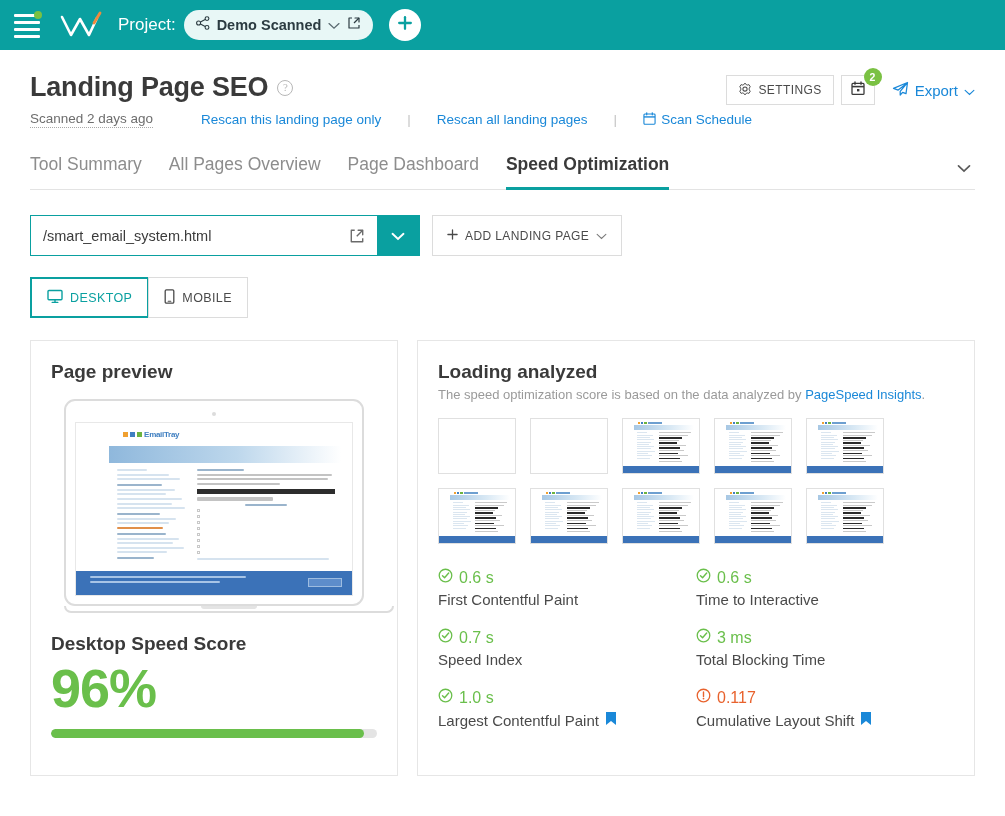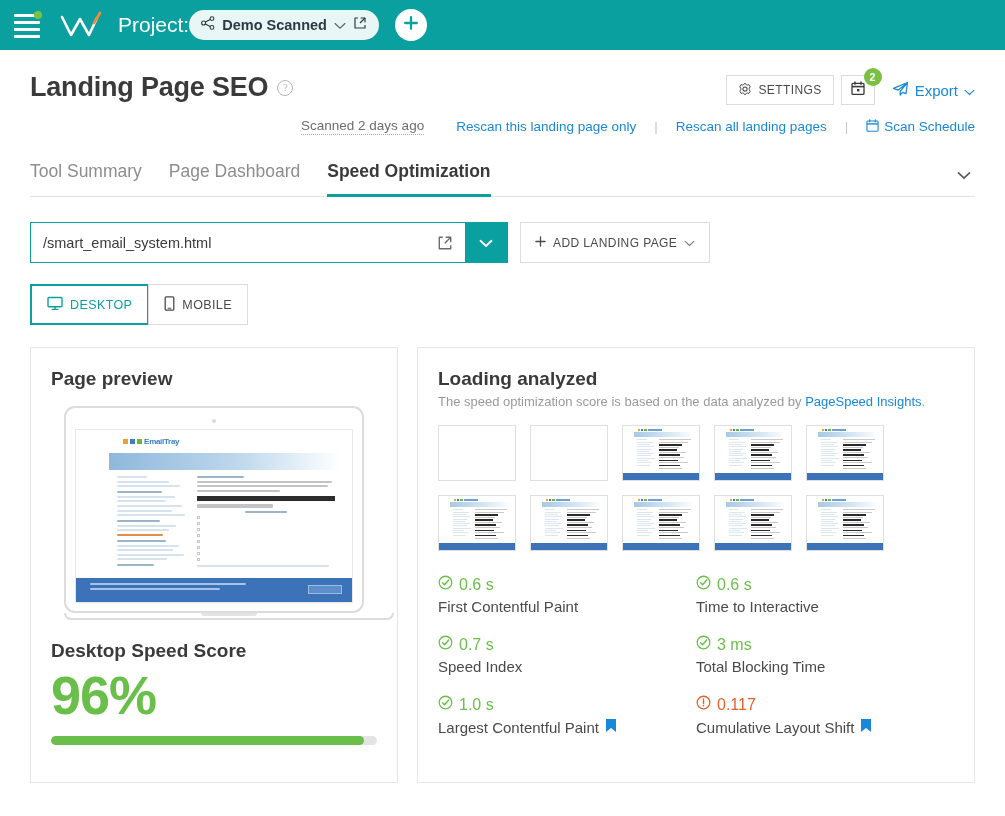--- a/index.html
+++ b/index.html
@@ -21,21 +21,21 @@
   .burger{ position:relative; width:26px; height:22px; margin-right:16px; cursor:pointer; }
   .burger i{ display:block; height:3px; background:#fff; border-radius:1px; margin-bottom:4px; }
   .burger i:nth-child(1){ width:22px; }
   .burger i:nth-child(2){ width:26px; }
   .burger i:nth-child(3){ width:26px; }
   .burger i:nth-child(4){ width:26px; margin-bottom:0; }
   .burger .dot{ position:absolute; right:-2px; top:-3px; width:8px; height:8px;
     border-radius:50%; background:#7ac143; }
 
   .logo{ width:48px; height:34px; margin-right:14px; position:relative; }
-  .proj-label{ color:#fff; font-size:21px; margin-right:0; white-space:nowrap; }
+  .proj-label{ color:#fff; font-size:17px; margin-right:8px; white-space:nowrap; }
 
   .proj-pill{
     background:#e8f7f6; border-radius:18px; height:30px; display:flex; align-items:center;
     padding:0 12px; gap:7px; cursor:pointer;
   }
   .proj-pill .pname{ font-size:14.5px; color:#2b3b41; font-weight:bold; white-space:nowrap; }
   .plus-btn{
     width:32px; height:32px; border-radius:50%; background:#fff; margin-left:16px;
     display:flex; align-items:center; justify-content:center; cursor:pointer;
   }
@@ -66,21 +66,21 @@
   .cal-badge{
     position:absolute; top:-8px; right:-8px; width:18px; height:18px; border-radius:50%;
     background:#7ac143; color:#fff; font-size:10.5px; line-height:18px; text-align:center;
     font-weight:bold;
   }
   .export-link{
     display:flex; align-items:center; gap:6px; color:#1a88d8; font-size:15px;
     margin-left:17px; cursor:pointer; white-space:nowrap;
   }
 
-  .subline{ display:flex; align-items:center; gap:8px; margin-top:13px; font-size:13.5px; flex-wrap:wrap;justify-content:flex-end; }
+  .subline{ display:flex; align-items:center; gap:16px; margin-top:6px; font-size:13.5px; flex-wrap:wrap; }
   .scanned{ color:#6d6d6d; border-bottom:1px dotted #a9a9a9; padding-bottom:1px; cursor:default; }
   .subline a{ color:#1a88d8; text-decoration:none; cursor:pointer; }
   .sep{ color:#c3c3c3; margin:0 10px; }
   .sched{ display:inline-flex; align-items:center; gap:5px; }
 
   
   .tabs{
     display:flex; align-items:flex-end; gap:0; margin-top:26px;
     border-bottom:1px solid #e3e3e3; position:relative;
   }
@@ -90,21 +90,21 @@
   }
   .tab.active{ color:#3a3a3a; font-weight:bold; border-bottom-color:#0aa0a0; }
   .tabs-chevron{
     margin-left:auto; margin-bottom:10px; width:22px; height:22px; border-radius:50%;
     display:flex; align-items:center; justify-content:center; cursor:pointer;
   }
 
   
   .urlrow{ display:flex; align-items:center; gap:12px; margin-top:25px; }
   .urlbox{
-    display:flex; align-items:stretch; height:41px; border:1px solid #0aa0a0; width:478px;
+    display:flex; align-items:stretch; height:41px; border:1px solid #0aa0a0; width:390px;
     background:#fff;
   }
   .urlbox .val{
     flex:1; display:flex; align-items:center; padding:0 12px; font-size:14.5px; color:#3b3b3b;
     white-space:nowrap; overflow:hidden;
   }
   .urlbox .ext{ display:flex; align-items:center; padding-right:12px; cursor:pointer; }
   .urlbox .drop{
     width:42px; background:#0aa0a0; display:flex; align-items:center; justify-content:center;
     cursor:pointer;
@@ -321,20 +321,21 @@
           <line x1="4" y1="0.8" x2="4" y2="3" stroke="#1a88d8" stroke-width="1.3" stroke-linecap="round"></line>
           <line x1="10" y1="0.8" x2="10" y2="3" stroke="#1a88d8" stroke-width="1.3" stroke-linecap="round"></line>
         </svg>
       </span>
       <span>Scan Schedule</span>
     </a>
   </div>
 
   <div class="tabs">
     <div class="tab">Tool Summary</div>
+    <div class="tab">All Pages Overview</div>
     <div class="tab">Page Dashboard</div>
     <div class="tab active">Speed Optimization</div>
     <div class="tabs-chevron">
       <svg width="14" height="9" viewBox="0 0 14 9" aria-hidden="true">
             <path d="M1.5 1.8 L7 7 L12.5 1.8" fill="none" stroke="#5a5a5a" stroke-width="1.7" stroke-linecap="round"></path>
           </svg>
     </div>
   </div>
 
   <div class="urlrow">

